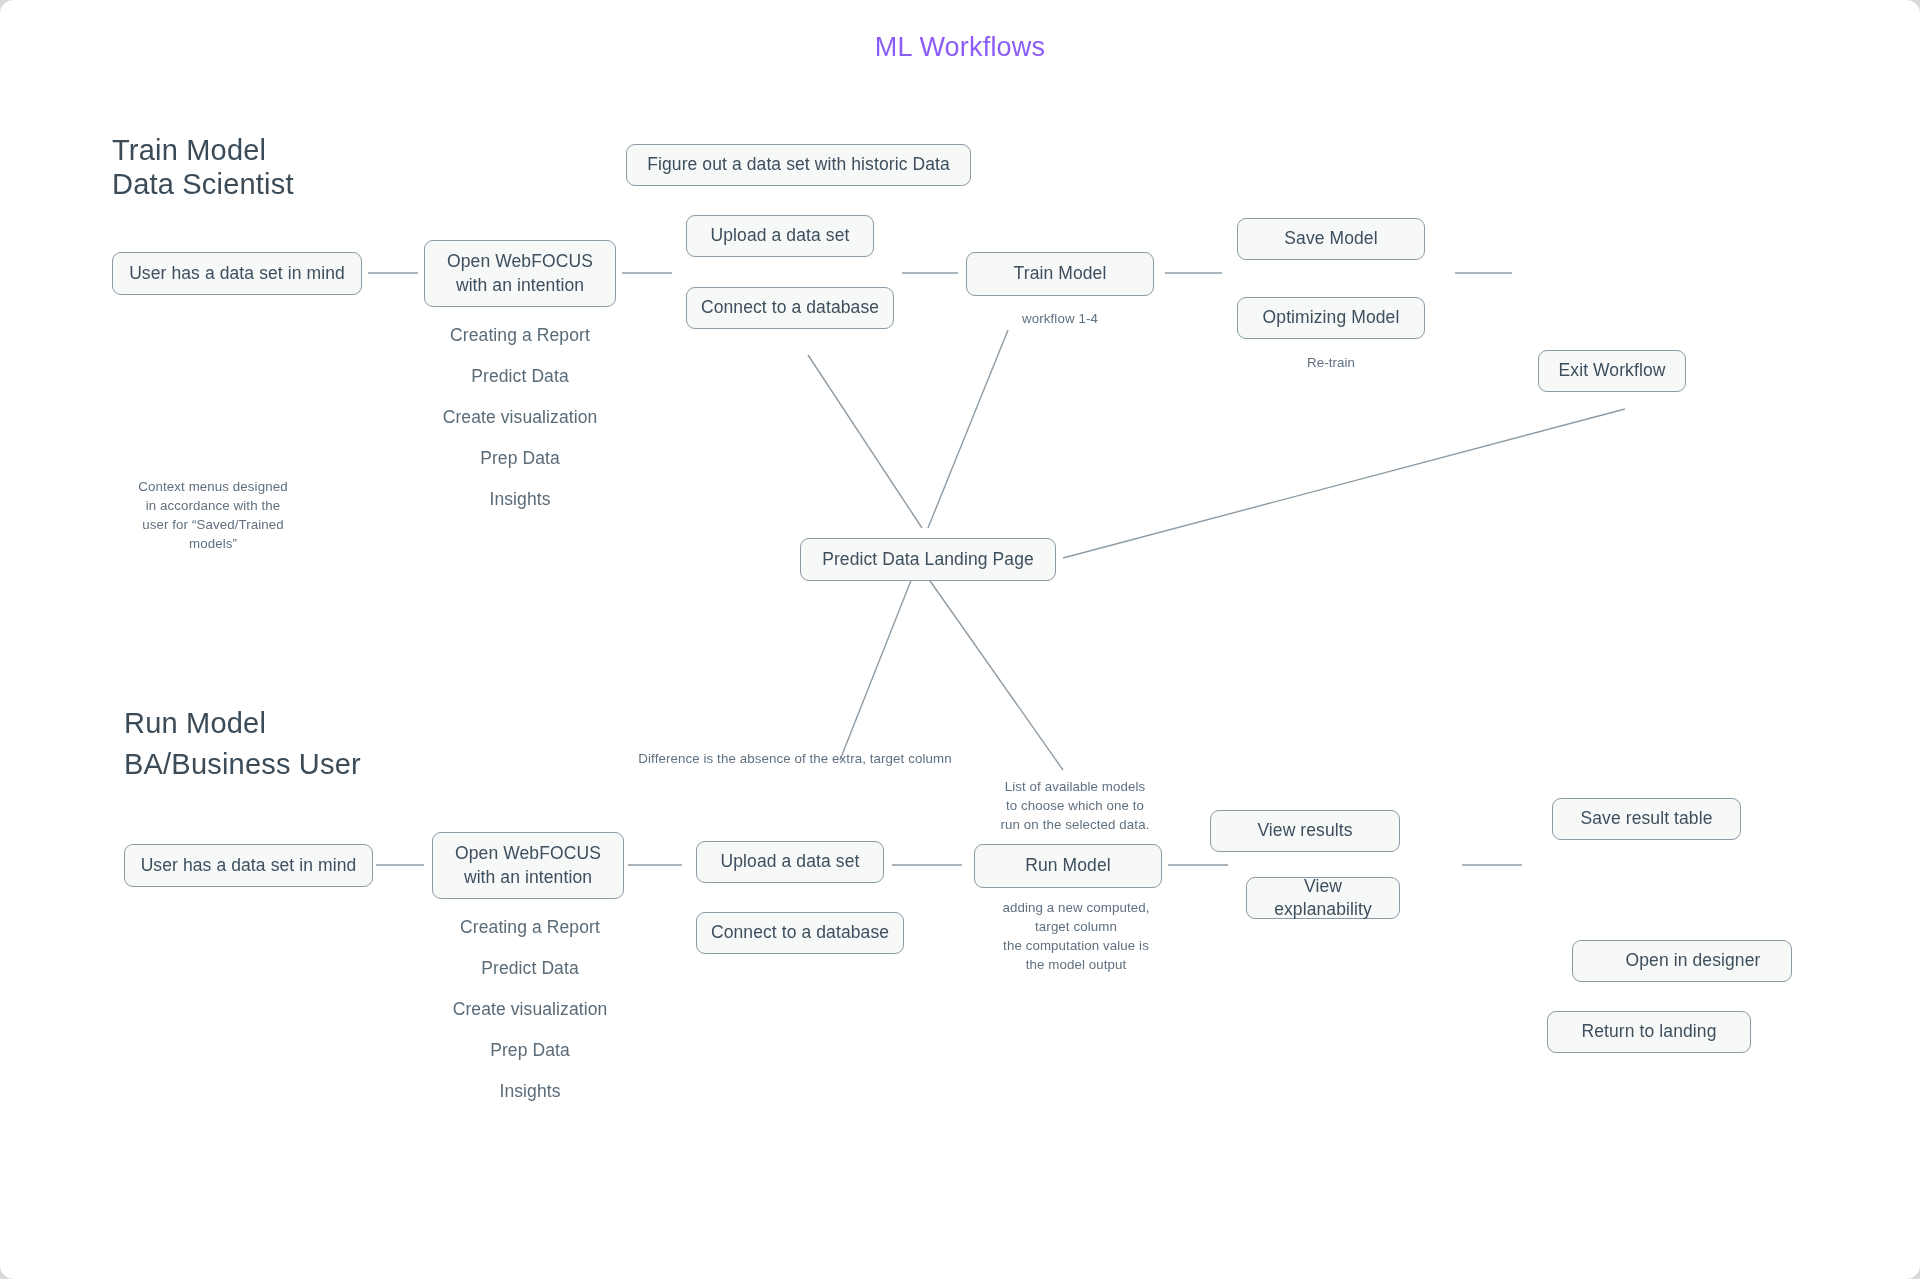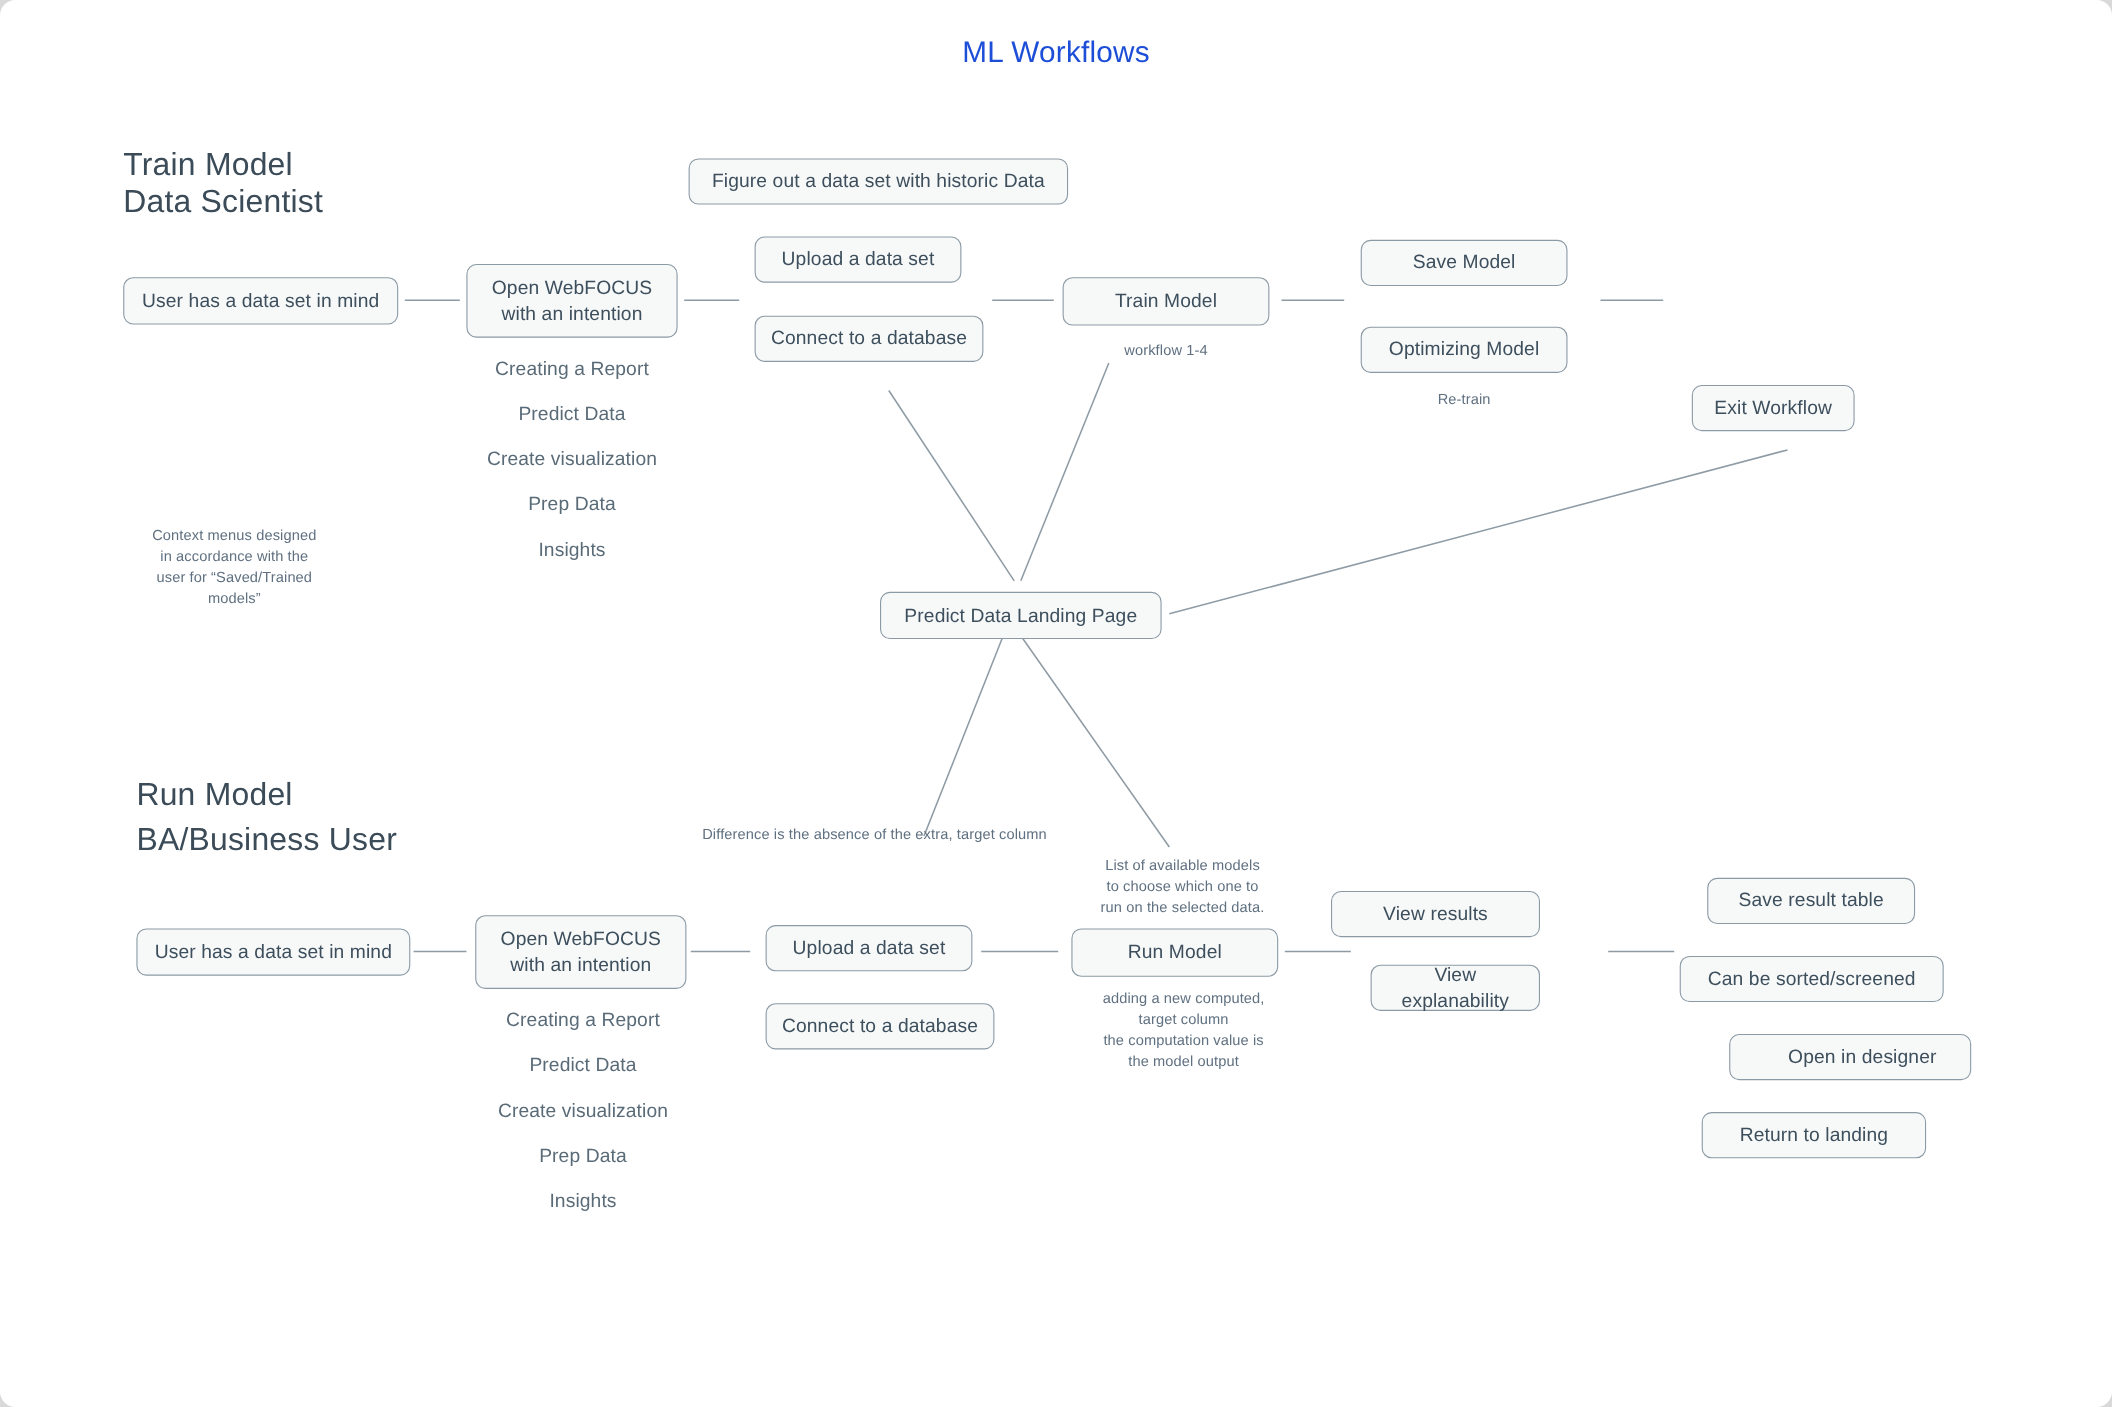--- a/index.html
+++ b/index.html
@@ -45,21 +45,21 @@
     position: absolute;
     font-size: 29px;
     line-height: 1.18;
     color: #3b4b58;
     white-space: pre-line;
     letter-spacing: .2px;
   }
   .page-title {
     position: absolute;
     font-size: 27px;
-    color: #1d4ed8;
+    color: #8b5cf6;
     letter-spacing: .2px;
     text-align: center;
   }
   .menu-item {
     position: absolute;
     font-size: 17.5px;
     color: #5a6b78;
     text-align: center;
     white-space: nowrap;
     letter-spacing: .1px;
@@ -179,19 +179,18 @@
 target column
 the computation value is
 the model output</div>
 
   <div class="node" style="left:1210px; top:810px; width:190px; height:42px;">View results</div>
 
   <div class="node" style="left:1246px; top:877px; width:154px; height:42px;">View explanability</div>
 
   <div class="node" style="left:1552px; top:798px; width:189px; height:42px;">Save result table</div>
 
-  <div class="node" style="left:1527px; top:869px; width:240px; height:42px;">Can be sorted/screened</div>
 
   <div class="node" style="left:1572px; top:940px; width:220px; height:42px;padding-left:32px;">Open in designer</div>
 
   <div class="node" style="left:1547px; top:1011px; width:204px; height:42px;">Return to landing</div>
 
 </div>
 
 </body></html>

